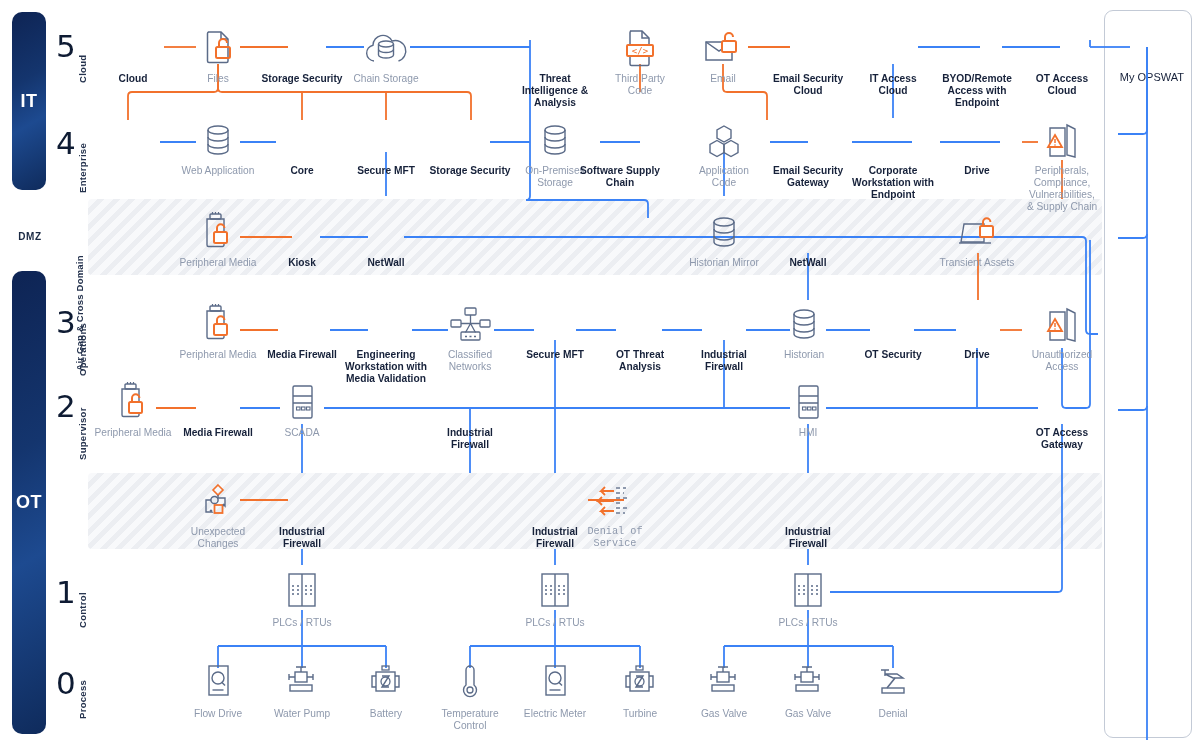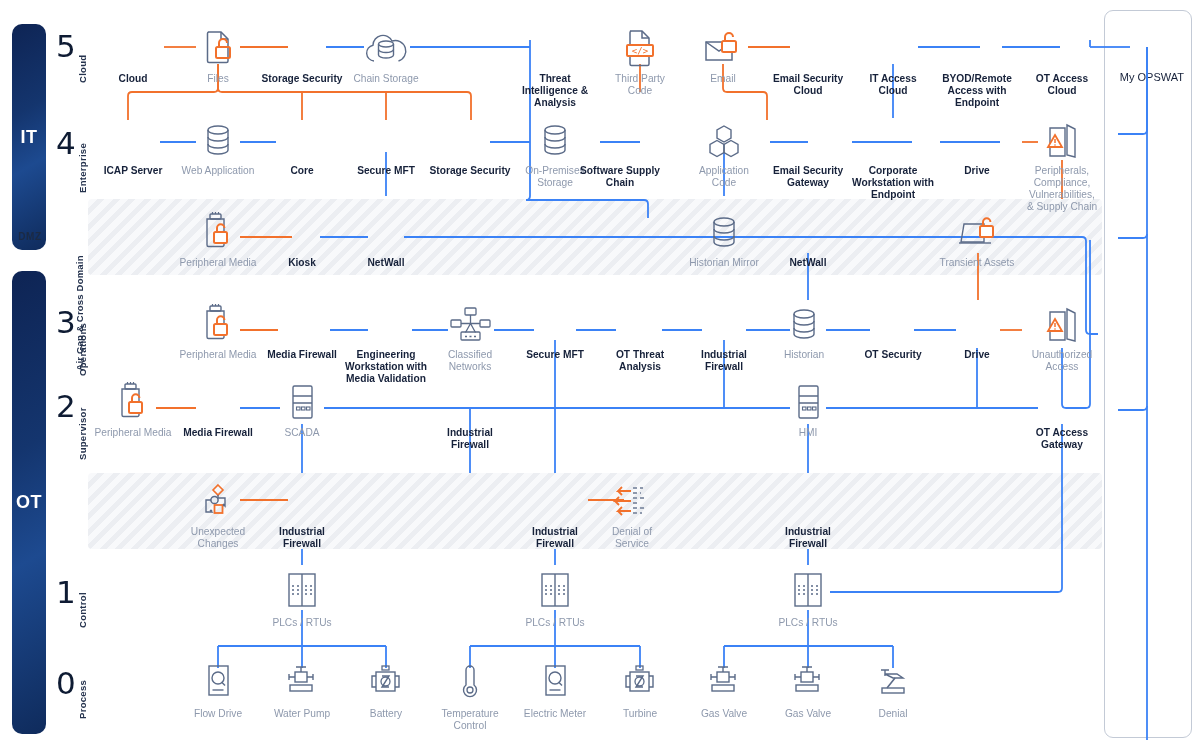--- a/index.html
+++ b/index.html
@@ -68,21 +68,21 @@
   
   .node.txtonly .ico{height:46px;}
 
   svg.wires{position:absolute;left:0;top:0;width:1200px;height:746px;pointer-events:none;}
 </style>
 </head>
 <body>
 
 <div id="stage">
 
-  <div class="zone" style="left:12px;top:24px;width:34px;height:226px;">
+  <div class="zone" style="left:12px;top:12px;width:34px;height:178px;">
     <span>IT</span>
   </div>
   <div class="dmz-label" style="top:231px;">DMZ</div>
   <div class="zone" style="left:12px;top:271px;width:34px;height:463px;">
     <span>OT</span>
   </div>
 
   <div class="band" style="left:88px;top:199px;width:1014px;height:76px;"></div>
   <div class="band-cap" style="left:104px;top:199px;height:76px;
        transform:rotate(-90deg) translate(-76px,14px);width:76px;display:flex;align-items:center;justify-content:center;">Air Gap &amp;
@@ -310,24 +310,20 @@
 Access with
 Endpoint</div>
   </div>
 
   <div class="node txtonly" style="left:1062px;top:24px;">
     <div class="ico"></div>
     <div class="lbl dark">OT Access
 Cloud</div>
   </div>
 
-  <div class="node txtonly" style="left:133px;top:116px;">
-    <div class="ico"></div>
-    <div class="lbl dark">ICAP Server</div>
-  </div>
 
   <div class="node" style="left:218px;top:116px;">
     <div class="ico">
       <svg width="34" height="42" viewBox="0 0 34 42" fill="none">
         <ellipse cx="17" cy="10" rx="10" ry="4" stroke="#5b6b88" stroke-width="1.4"></ellipse>
         <path d="M7 10 v20 c0 2.2 4.5 4 10 4 s10 -1.8 10 -4 v-20" stroke="#5b6b88" stroke-width="1.4"></path>
         <path d="M7 17 c0 2.2 4.5 4 10 4 s10 -1.8 10 -4" stroke="#5b6b88" stroke-width="1.4"></path>
         <path d="M7 24 c0 2.2 4.5 4 10 4 s10 -1.8 10 -4" stroke="#5b6b88" stroke-width="1.4"></path>
       </svg>
     </div>
@@ -634,21 +630,21 @@
     <div class="lbl dark">Industrial
 Firewall</div>
   </div>
 
   <div class="node txtonly" style="left:555px;top:477px;">
     <div class="ico"></div>
     <div class="lbl dark">Industrial
 Firewall</div>
   </div>
 
-  <div class="node" style="left:632px;top:477px;">
+  <div class="node" style="left:615px;top:477px;font-family:Liberation Mono, monospace;">
     <div class="ico">
       <svg width="46" height="42" viewBox="0 0 46 42" fill="none">
         <path d="M22 10 h-13 l4 -4 M9 10 l4 4" stroke="#f2712c" stroke-width="1.8" fill="none"></path>
         <path d="M22 20 h-16 l4 -4 M6 20 l4 4" stroke="#f2712c" stroke-width="1.8" fill="none"></path>
         <path d="M22 30 h-13 l4 -4 M9 30 l4 4" stroke="#f2712c" stroke-width="1.8" fill="none"></path>
         <path d="M24 7 h10 M24 12 h8 M24 17 h12 M24 22 h7 M24 27 h11 M24 32 h9" stroke="#8e99ad" stroke-width="1.8" stroke-dasharray="4 3"></path>
       </svg>
     </div>
     <div class="lbl grey">Denial of
 Service</div>

